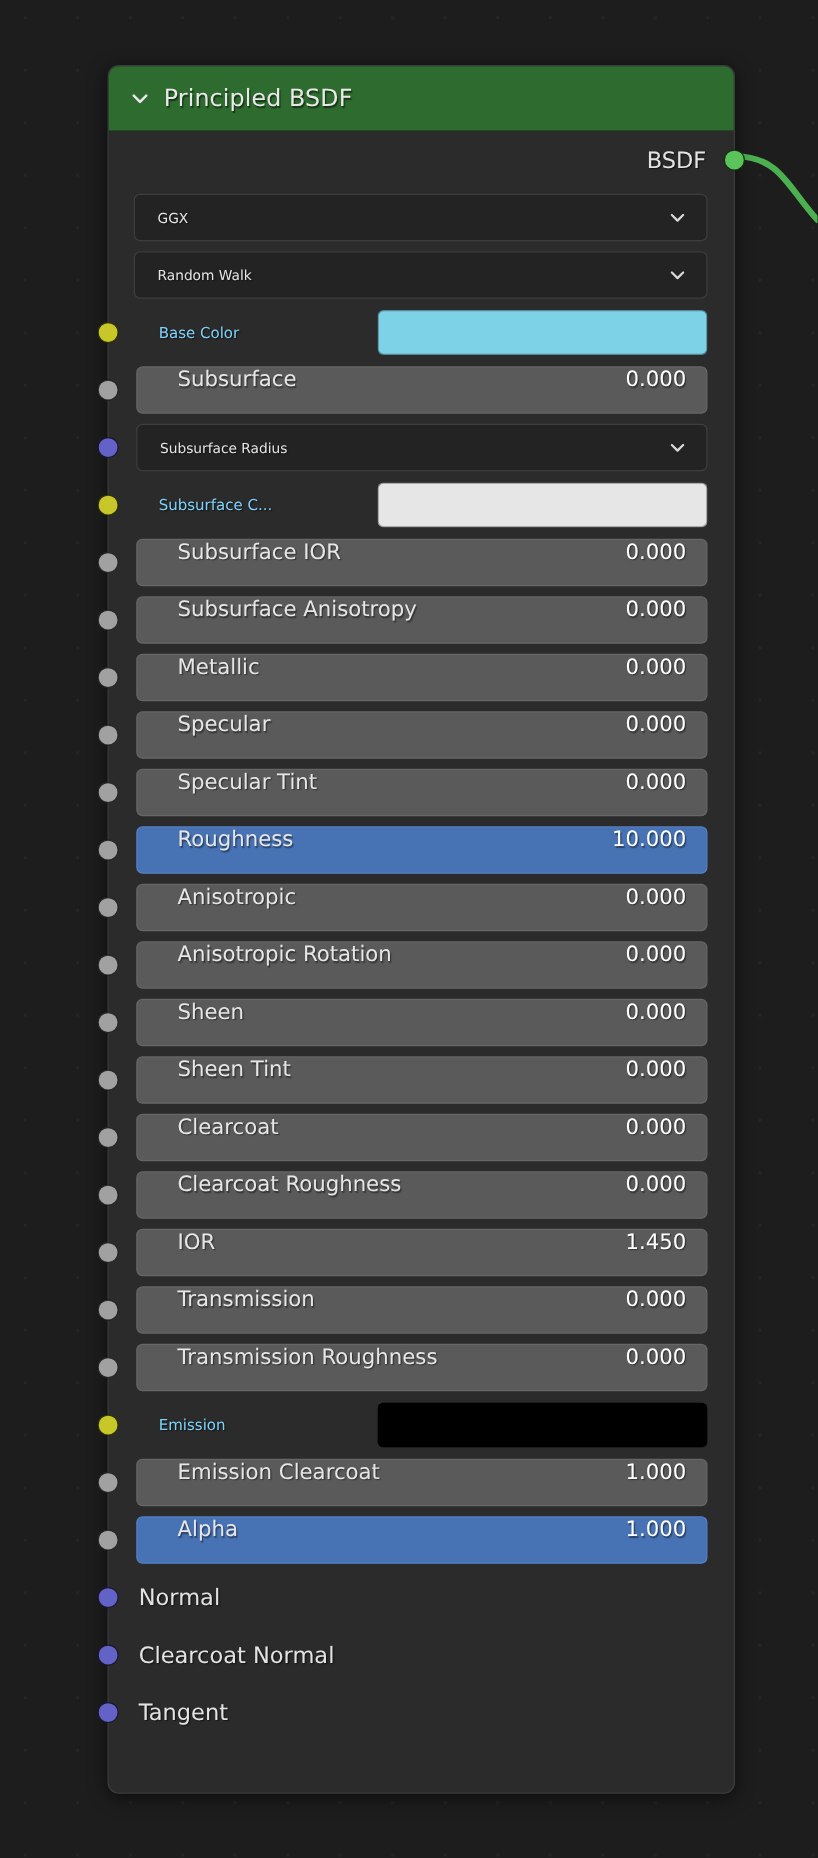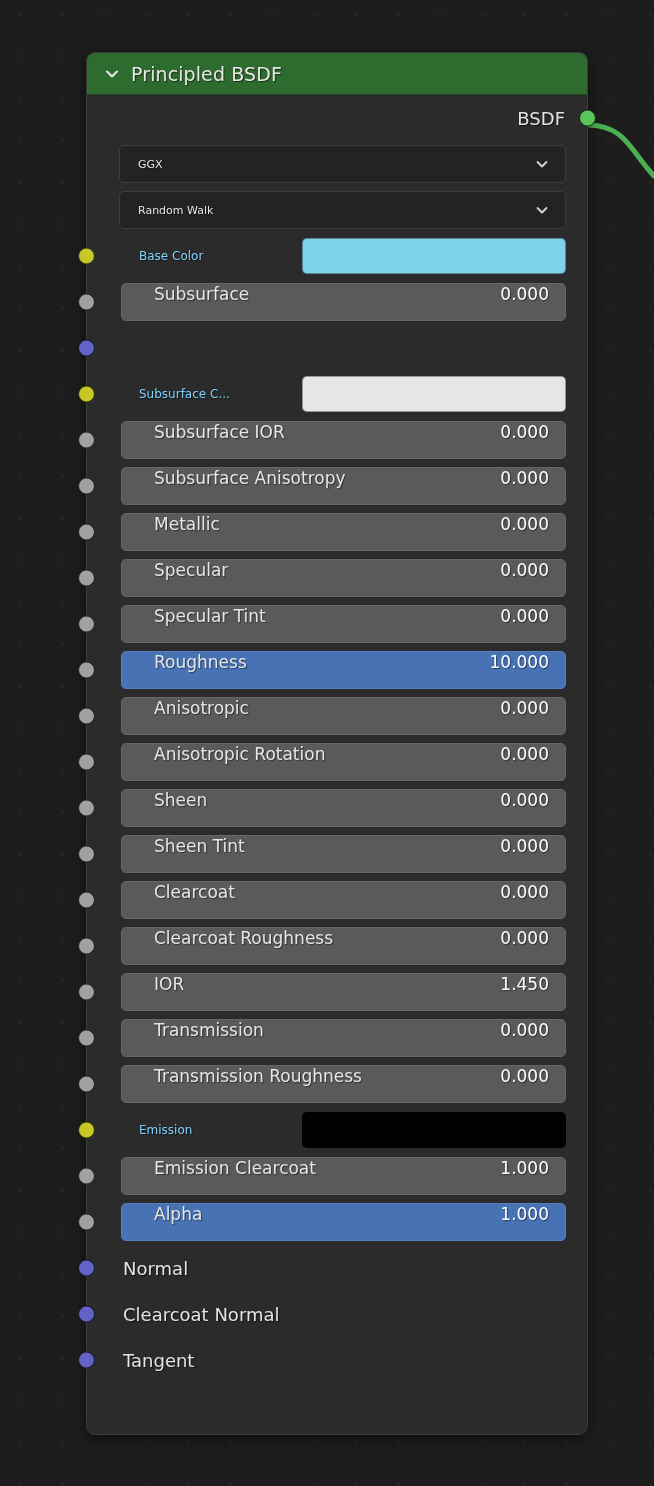--- a/index.html
+++ b/index.html
@@ -42,21 +42,21 @@
     width: 502px;
     height: 1383px;
     border-radius: 9px;
     background: #2b2b2b;
     border: 1px solid #3b3b3b;
     box-sizing: border-box;
     box-shadow: 0 3px 14px rgba(0,0,0,0.55);
   }
 
   .node-header {
-    height: 42px;
+    height: 52px;
     border-radius: 8px 8px 0 0;
     background: #2e6b2e;
     display: flex;
     align-items: center;
     padding-left: 14px;
     box-sizing: border-box;
     border-bottom: 1px solid #1f4a1f;
   }
   .collapse-icon {
     width: 22px;
@@ -93,21 +93,20 @@
     font-size: 18px;
     text-shadow: 1px 1px 1px rgba(0,0,0,0.6);
   }
 
   
   .prop-row {
     position: relative;
     height: 46px;
     display: flex;
     align-items: center;
-    padding-left: 12px;
   }
 
   
   .socket {
     position: absolute;
     width: 17px;
     height: 17px;
     border-radius: 50%;
     left: -9px;
     top: 50%;
@@ -270,20 +269,28 @@
         </div>
         <div class="prop-row row-slider">
           <span class="socket sock-gray"></span>
           <div class="widget-slider">
             <span class="w-label">Subsurface</span>
             <span class="w-value">0.000</span>
           </div>
         </div>
         <div class="prop-row row-dropdown">
           <span class="socket sock-purple"></span>
+          <div class="widget-dropdown">
+            <span class="w-label">Subsurface Radius</span>
+            <span class="chev">
+              <svg width="16" height="16" viewBox="0 0 16 16">
+                <path d="M3.5 6 L8 10.5 L12.5 6" fill="none" stroke="#d8d8d8" stroke-width="1.8" stroke-linecap="round" stroke-linejoin="round"></path>
+              </svg>
+            </span>
+          </div>
         </div>
         <div class="prop-row row-color">
           <span class="socket sock-yellow"></span>
           <span class="c-label">Subsurface C...</span>
           <span class="swatch" style="background:#e6e6e6"></span>
         </div>
         <div class="prop-row row-slider">
           <span class="socket sock-gray"></span>
           <div class="widget-slider">
             <span class="w-label">Subsurface IOR</span>

